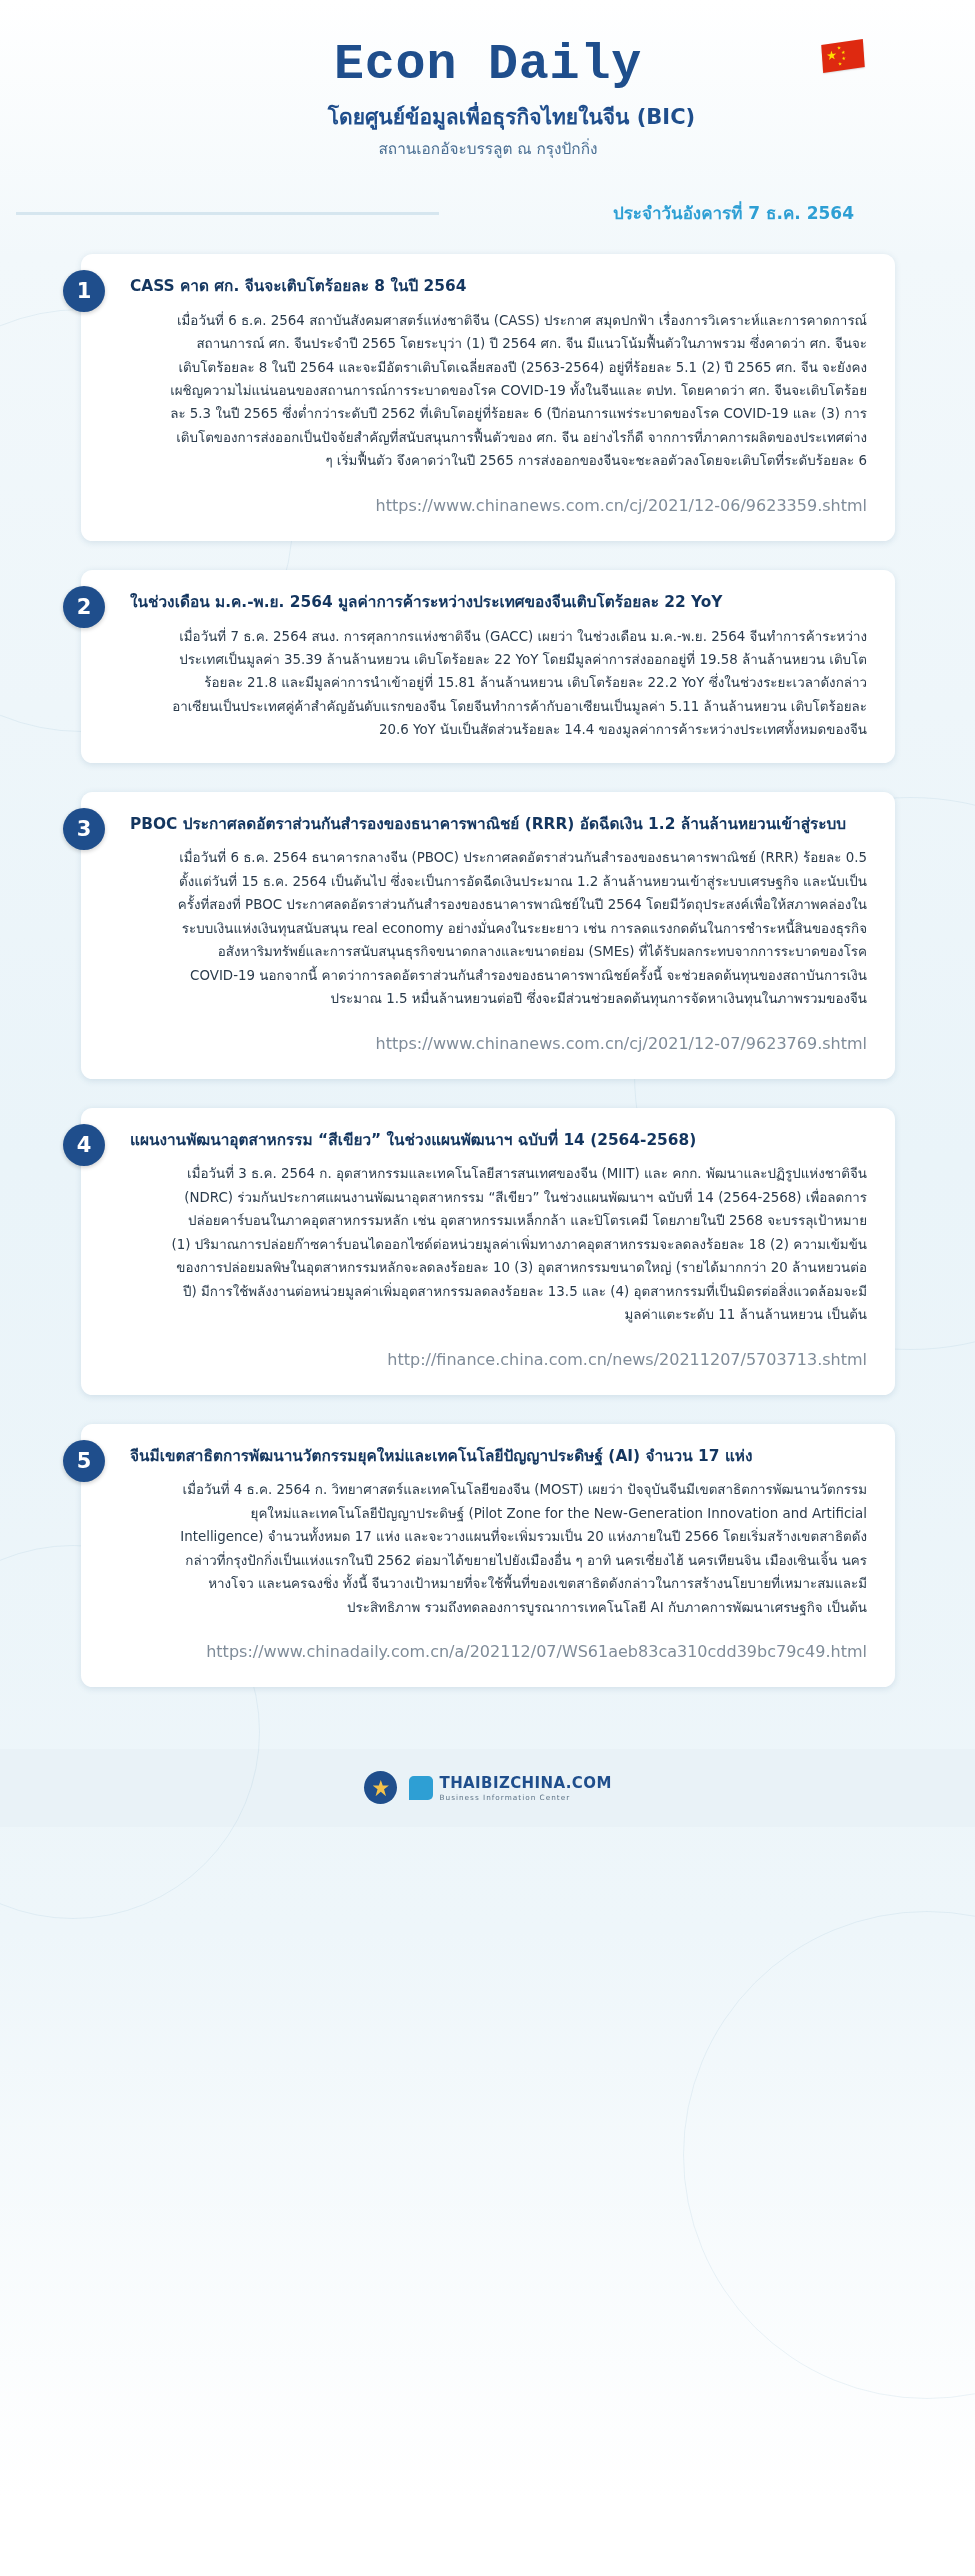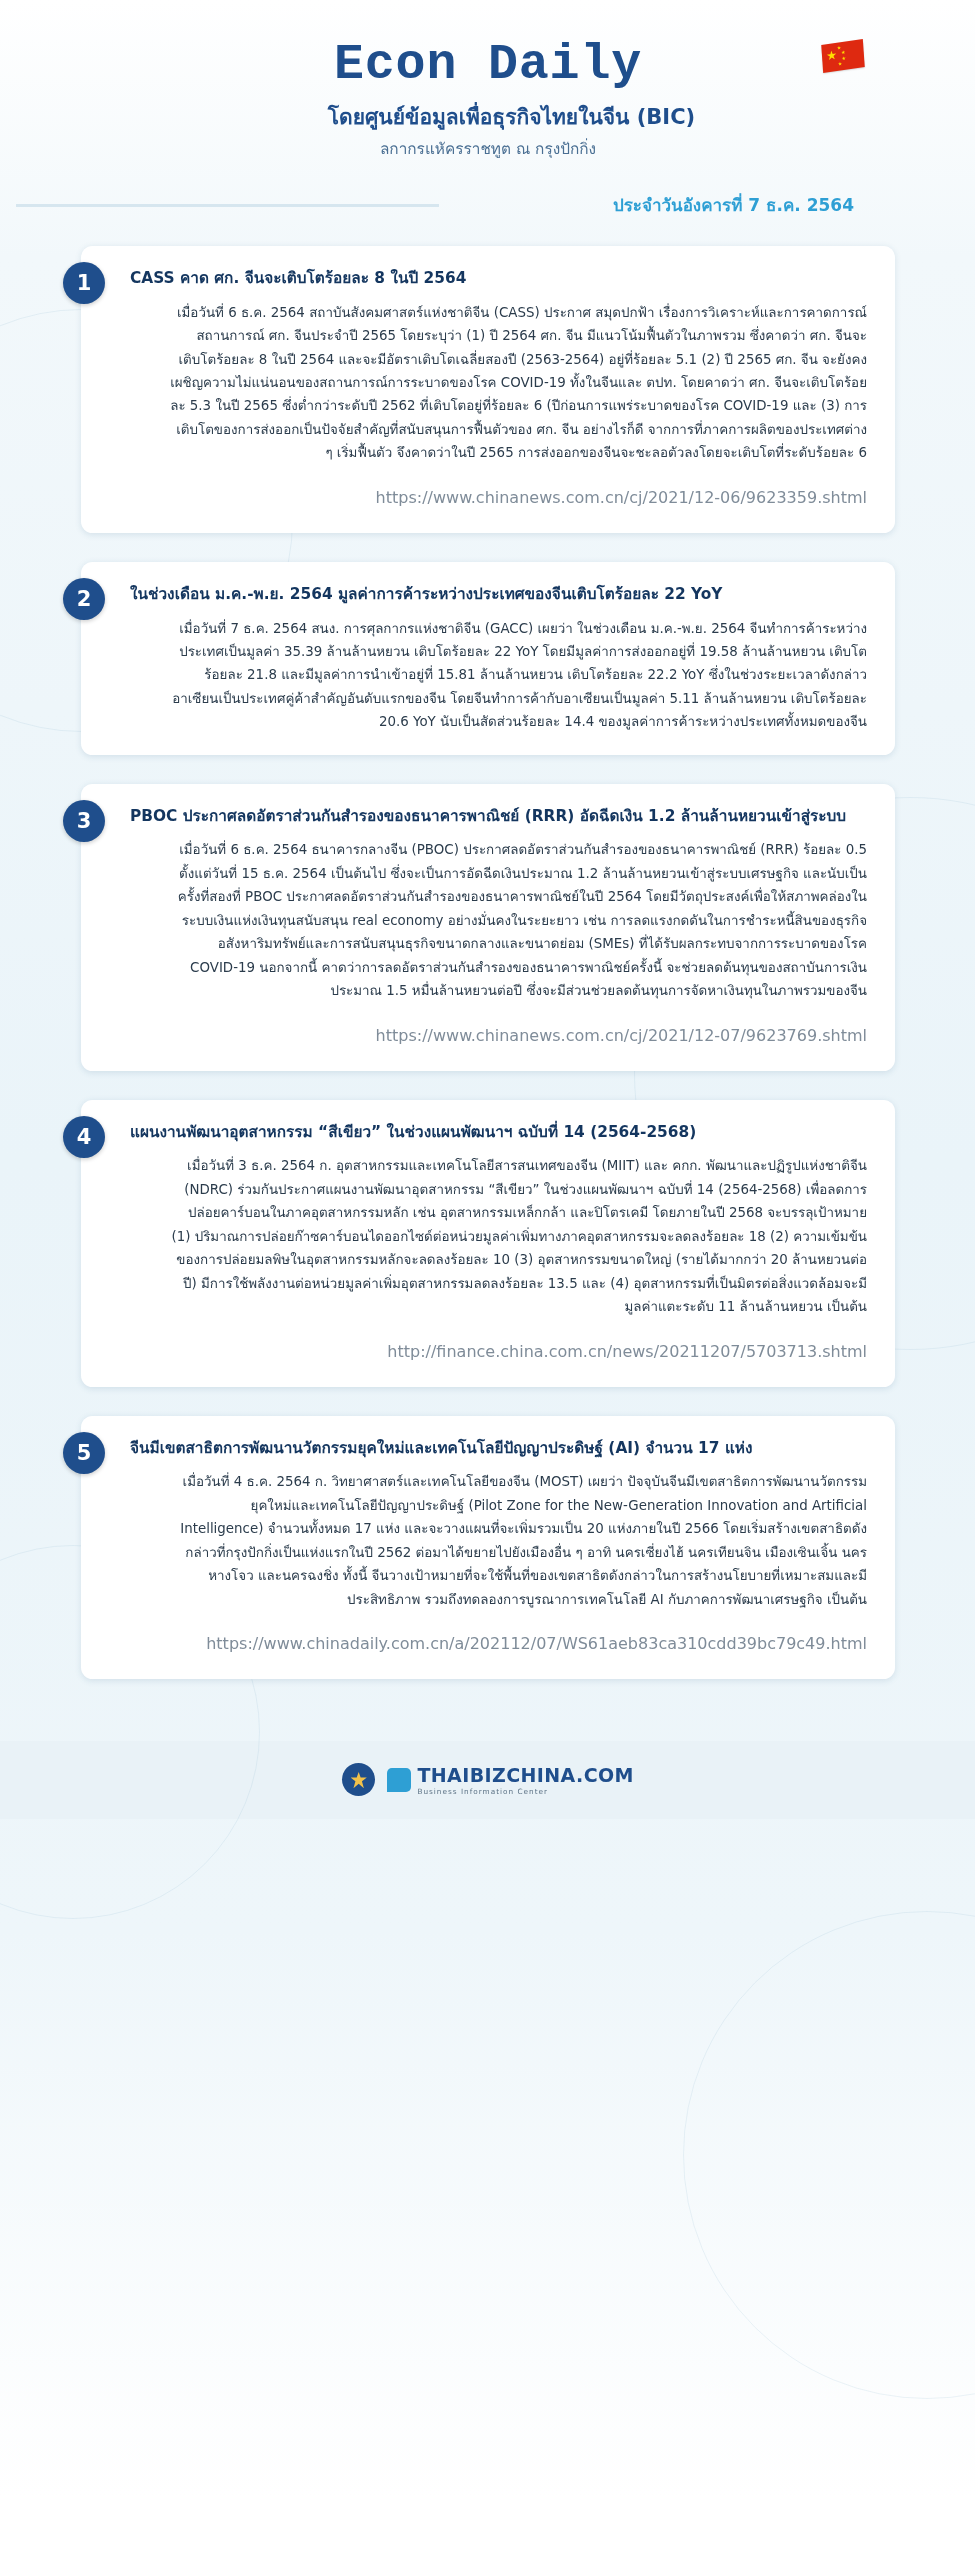--- a/index.html
+++ b/index.html
@@ -71,21 +71,21 @@
     font-weight: bold;
     color: #1f4e8c;
     padding-left: 47px;
   }
   .title-sub2 {
     margin-top: 3.3px;
     font-size: 15.4px;
     color: #4a6f93;
   }
   .date-row {
-    margin-top: 29px;
+    margin-top: 37px;
     position: relative;
     height: 33px;
   }
   .date-line {
     position: absolute;
     left: 16.3px;
     top: 14.6px;
     width: 423px;
     height: 2.4px;
     background: #d6e6ef;
@@ -176,21 +176,21 @@
     background: #f2c14a;
     clip-path: polygon(50% 0%, 62% 35%, 100% 35%, 70% 57%, 82% 100%, 50% 73%, 18% 100%, 30% 57%, 0% 35%, 38% 35%);
   }
   .foot-logo { display: flex; align-items: center; gap: 6.5px; }
   .foot-mark {
     width: 24.4px; height: 24.4px;
     background: #2e9fd4;
     border-radius: 4.9px 4.9px 4.9px 0;
   }
   .foot-text-1 {
-    font-size: 19px; font-weight: bold; color: #1f4e8c; letter-spacing: 0.4px;
+    font-size: 15px; font-weight: bold; color: #1f4e8c; letter-spacing: 0.4px;
   }
   .foot-text-2 {
     font-size: 7.3px; color: #5c7285; letter-spacing: 1px; margin-top: 1.6px;
   }
 </style>
 </head>
 <body>
 
 <div class="page">
   <div class="wm wm1"></div>
@@ -201,21 +201,21 @@
   <div class="header">
     <div class="flag">
       <span class="star-big">★</span>
       <span class="star-sm s1">★</span>
       <span class="star-sm s2">★</span>
       <span class="star-sm s3">★</span>
       <span class="star-sm s4">★</span>
     </div>
     <h1 class="title-main">Econ Daily</h1>
     <div class="title-sub1">โดยศูนย์ข้อมูลเพื่อธุรกิจไทยในจีน (BIC)</div>
-    <div class="title-sub2">ลกากรแหัครราชทูต ณ กรุงปักกิ่ง</div>
+    <div class="title-sub2">สถานเอกอัจะบรรลูต ณ กรุงปักกิ่ง</div>
     <div class="date-row">
       <div class="date-line"></div>
       <div class="date-text">ประจำวันอังคารที่ 7 ธ.ค. 2564</div>
     </div>
   </div>
 
   <div class="cards">
 
     <div class="card">
       <div class="badge">1</div>

